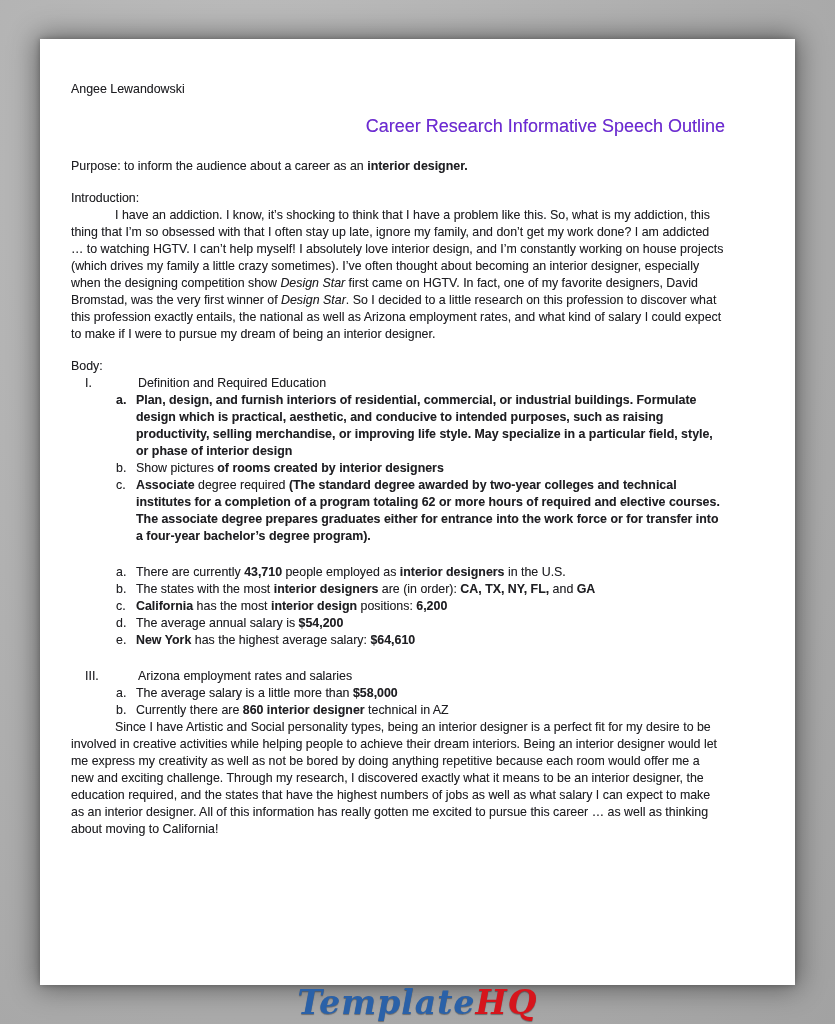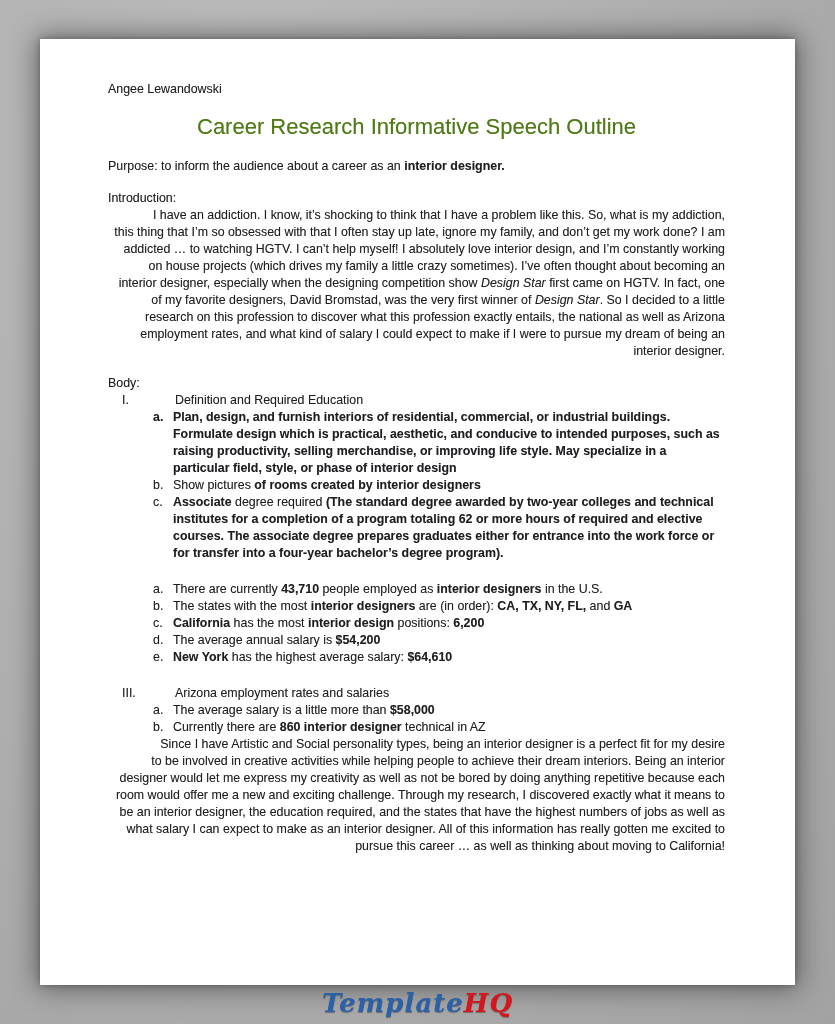--- a/index.html
+++ b/index.html
@@ -10,48 +10,48 @@
   }
   .page{
     position:absolute;left:40px;top:39px;width:755px;height:946px;
     background:#ffffff;
     box-shadow:0 0 26px 3px rgba(0,0,0,0.45), 0 0 6px rgba(0,0,0,0.28);
     color:#1e1e22;
     text-shadow:0 0 .5px rgba(30,30,30,.35);
   }
   .content{
     position:absolute;top:0;left:0;right:0;bottom:0;
-    padding:42px 70px 0 68px;
+    padding:42px 70px 0 31px;
     font-size:12.4px;line-height:17px;
   }
   .author{margin:0;}
   .title{
-    margin:18px 0 0 0;text-align:center;
-    font-size:22px;line-height:21px;font-weight:normal;color:#4d7c0f;
+    margin:18px 0 0 0;text-align:right;
+    font-size:18px;line-height:21px;font-weight:normal;color:#6d28d9;
   }
   .purpose{margin:21px 0 0 0;}
   .sec-heading{margin:15px 0 0 0;}
-  .para{margin:0;text-indent:44px;text-align:right;}
+  .para{margin:0;text-indent:44px;}
   .b{font-weight:bold;}
   .i{font-style:italic;}
   .body-heading{}
   .o-sec{margin-top:0;}
   .o-sec + .o-sec{margin-top:19px;}
   .o-head{display:flex;}
   .o-num{width:53px;margin-left:14px;flex:none;}
   .o-title{flex:1;}
   .o-item{display:flex;padding-left:45px;}
   .o-letter{width:20px;flex:none;}
   .o-text{flex:1;}
   .conclusion-heading{margin-top:21px;}
   .logo{
     position:absolute;left:0;right:0;top:986px;height:38px;
     text-align:center;
     font-family:"DejaVu Serif", serif;font-weight:bold;font-style:italic;
-    font-size:26px;line-height:34px;letter-spacing:1px;
+    font-size:33px;line-height:34px;letter-spacing:1px;
     text-shadow:0 1px 1px rgba(0,0,0,0.35);
   }
 </style>
 </head>
 <body>
 
 <div class="page">
   <div class="content">
 
     <p class="author">Angee Lewandowski</p>

